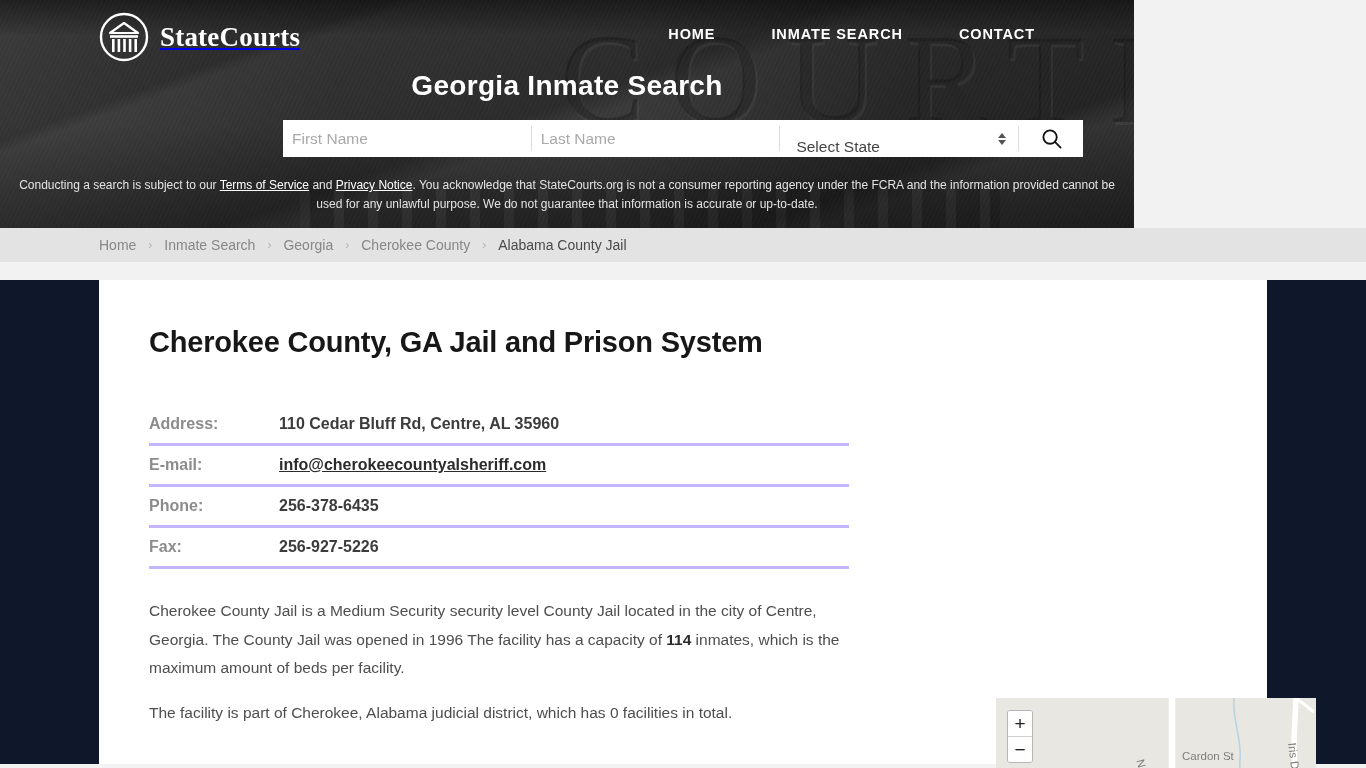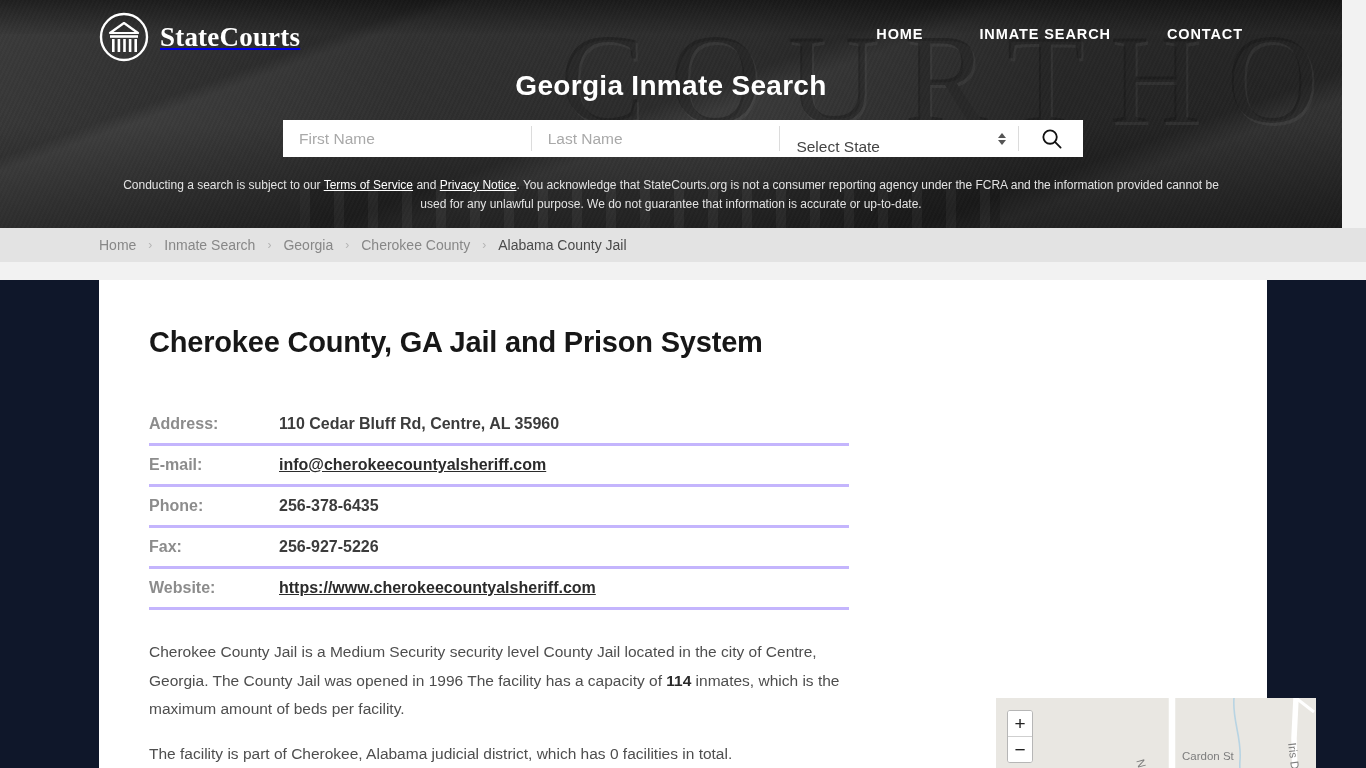--- a/index.html
+++ b/index.html
@@ -6,21 +6,21 @@
   html, body {
     width: 1366px; height: 768px;
     overflow: hidden;
     font-family: "Liberation Sans", sans-serif;
     background: #f2f2f2;
   }
 
   
   .header {
     position: relative;
-    width: 1342px;
+    width: 1134px;
     height: 228px;
     overflow: hidden;
     background: #be185d;
   }
   .header-photo {
     position: absolute;
     inset: 0;
     background:
       linear-gradient(160deg, rgba(255,255,255,.10) 0%, rgba(0,0,0,.10) 22%, rgba(255,255,255,.07) 24%, rgba(0,0,0,.18) 48%, rgba(255,255,255,.05) 52%, rgba(0,0,0,.22) 78%, rgba(255,255,255,.04) 82%, rgba(0,0,0,.25) 100%),
       linear-gradient(100deg, #6d6d6d 0%, #5b5b5b 30%, #666 55%, #4f4f4f 78%, #595959 100%);
@@ -109,21 +109,21 @@
     display: flex;
     align-items: stretch;
   }
   .searchbar input[type="text"] {
     border: 0;
     outline: none;
     background: transparent;
     font-family: "Liberation Sans", sans-serif;
     font-size: 15.5px;
     color: #333;
-    padding: 0 16px;
+    padding: 0 9px;
   }
   .searchbar input::placeholder { color: #a9a9a9; }
   .f-first { width: 248px; }
   .f-last  { width: 248px; }
   .vdiv { width: 1px; background: #dcdcdc; margin: 6px 0; }
   .state-wrap {
     position: relative;
     width: 238px;
     display: flex; align-items: center;
   }
@@ -363,26 +363,20 @@
               </td>
             </tr>
             <tr>
               <td class="lbl">Phone:</td>
               <td class="val">256-378-6435</td>
             </tr>
             <tr>
               <td class="lbl">Fax:</td>
               <td class="val">256-927-5226</td>
             </tr>
-            <tr>
-              <td class="lbl">Website:</td>
-              <td class="val">
-                <a href="#">https://www.cherokeecountyalsheriff.com</a>
-              </td>
-            </tr>
           </tbody>
         </table>
 
         <p class="para"><span>Cherokee County Jail is a Medium Security security level County Jail located in the city of Centre, Georgia. The County Jail was opened in 1996 The facility has a capacity of </span><b>114</b><span> inmates, which is the maximum amount of beds per facility.</span></p>
 
         <p class="para">The facility is part of Cherokee, Alabama judicial district, which has 0 facilities in total.</p>
       </div>
     </div>
 
     <div class="map">

